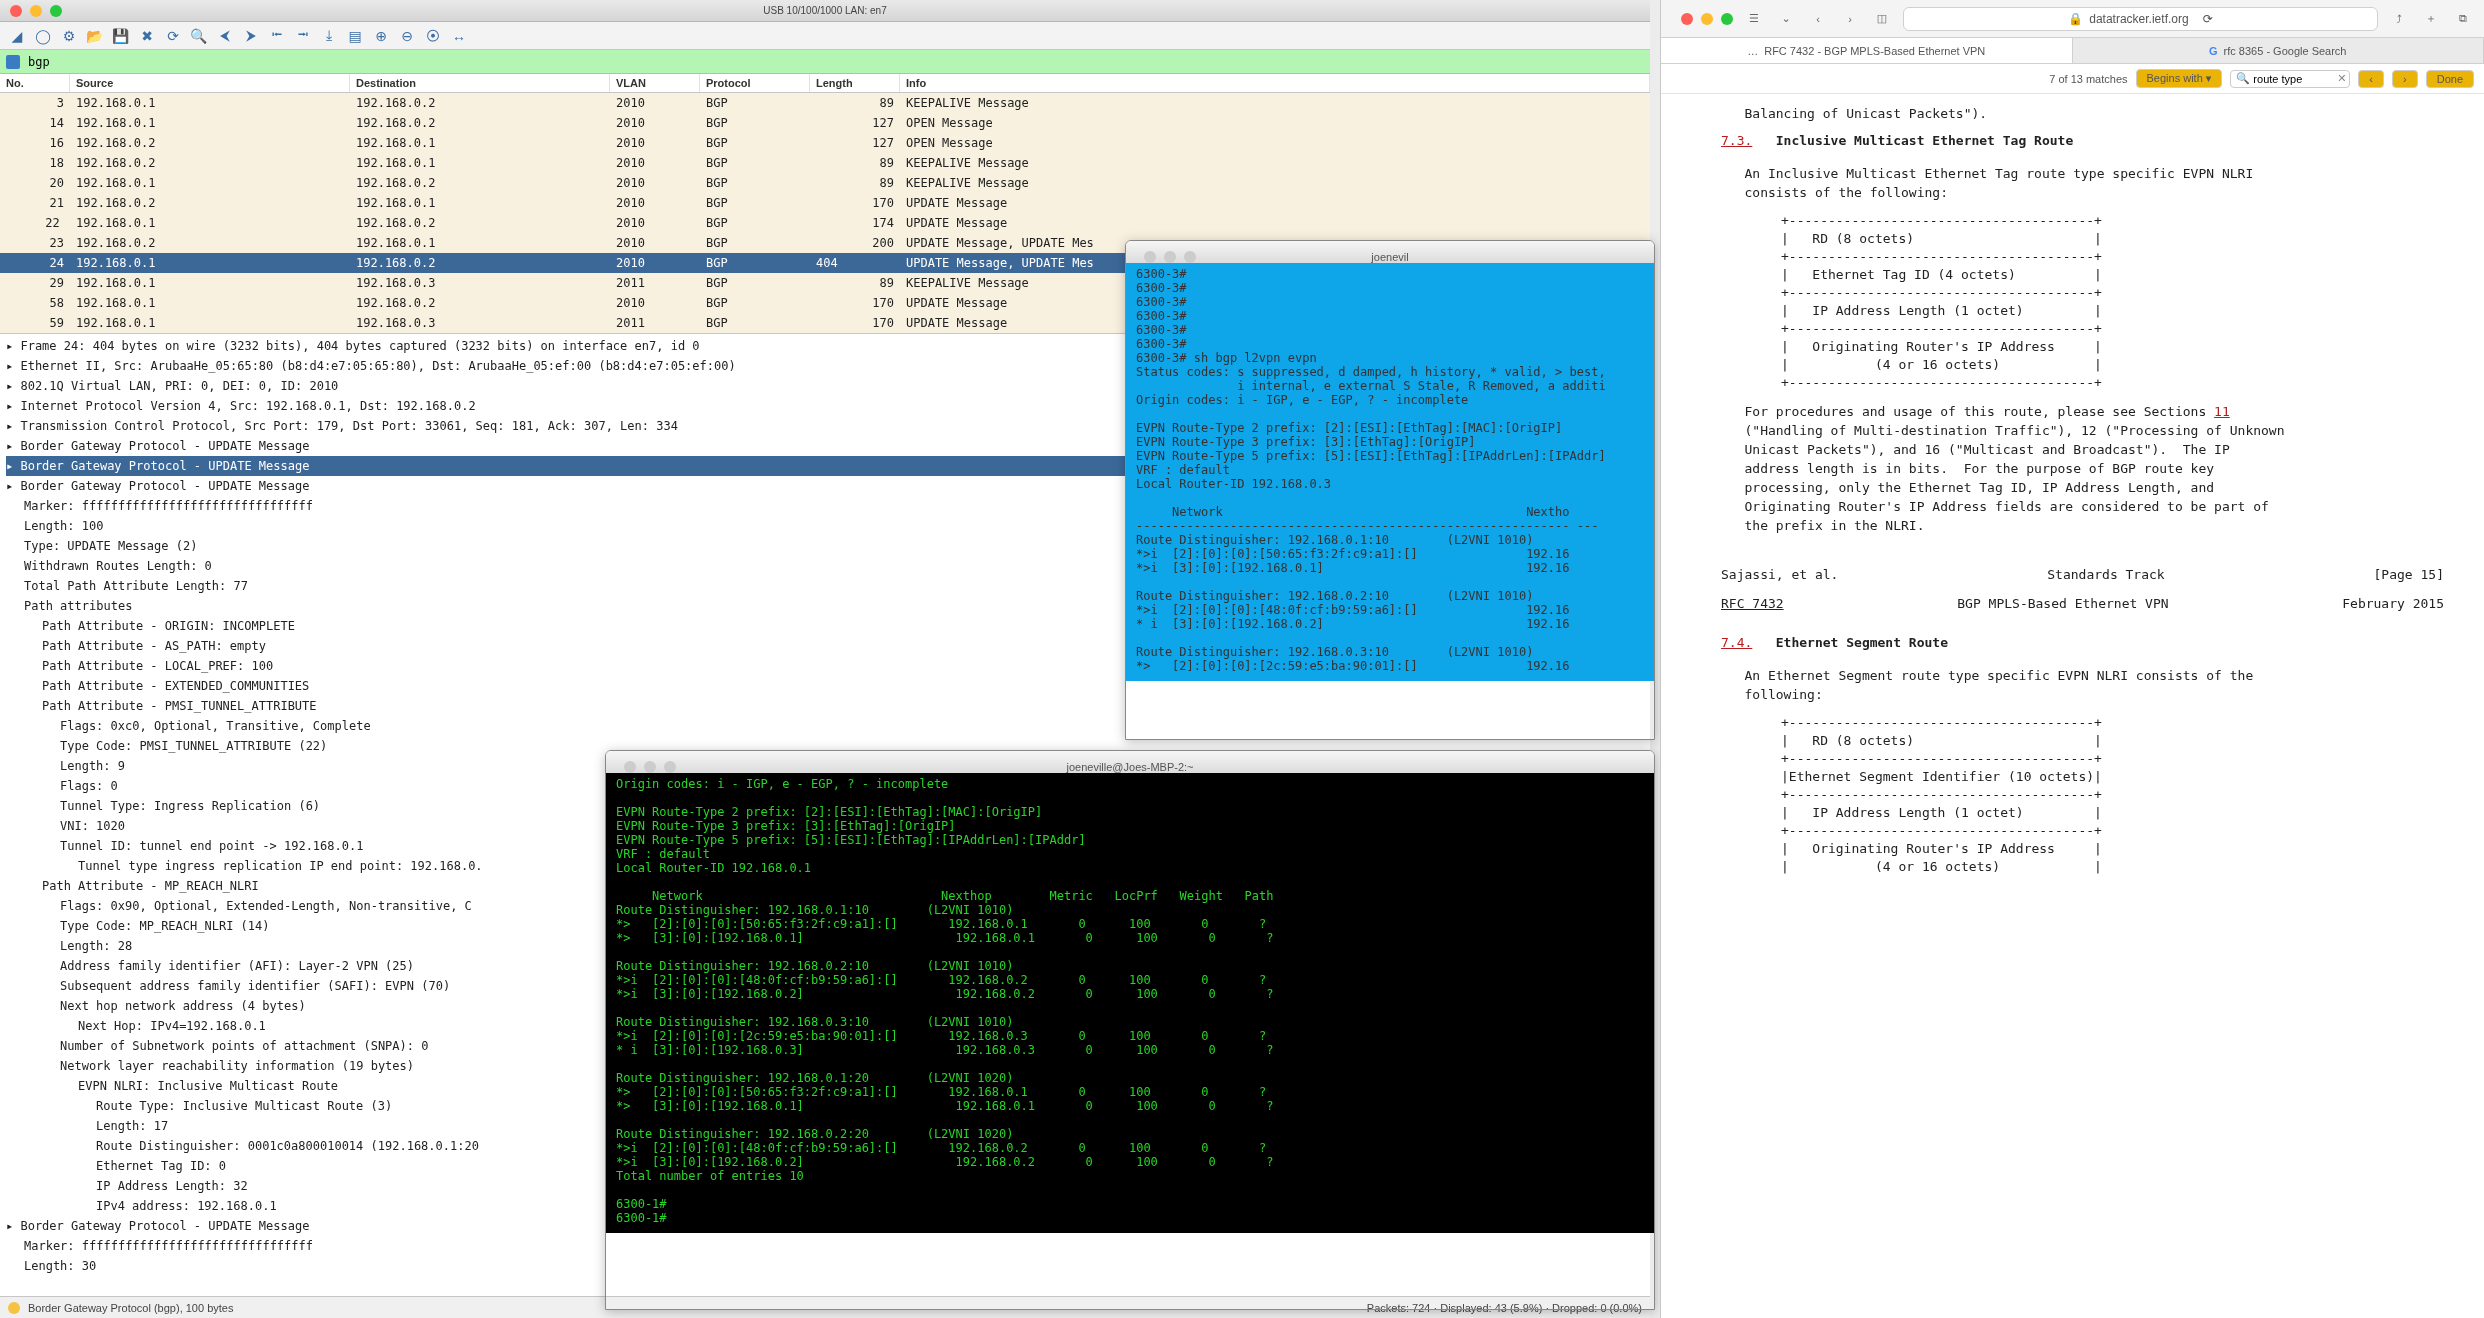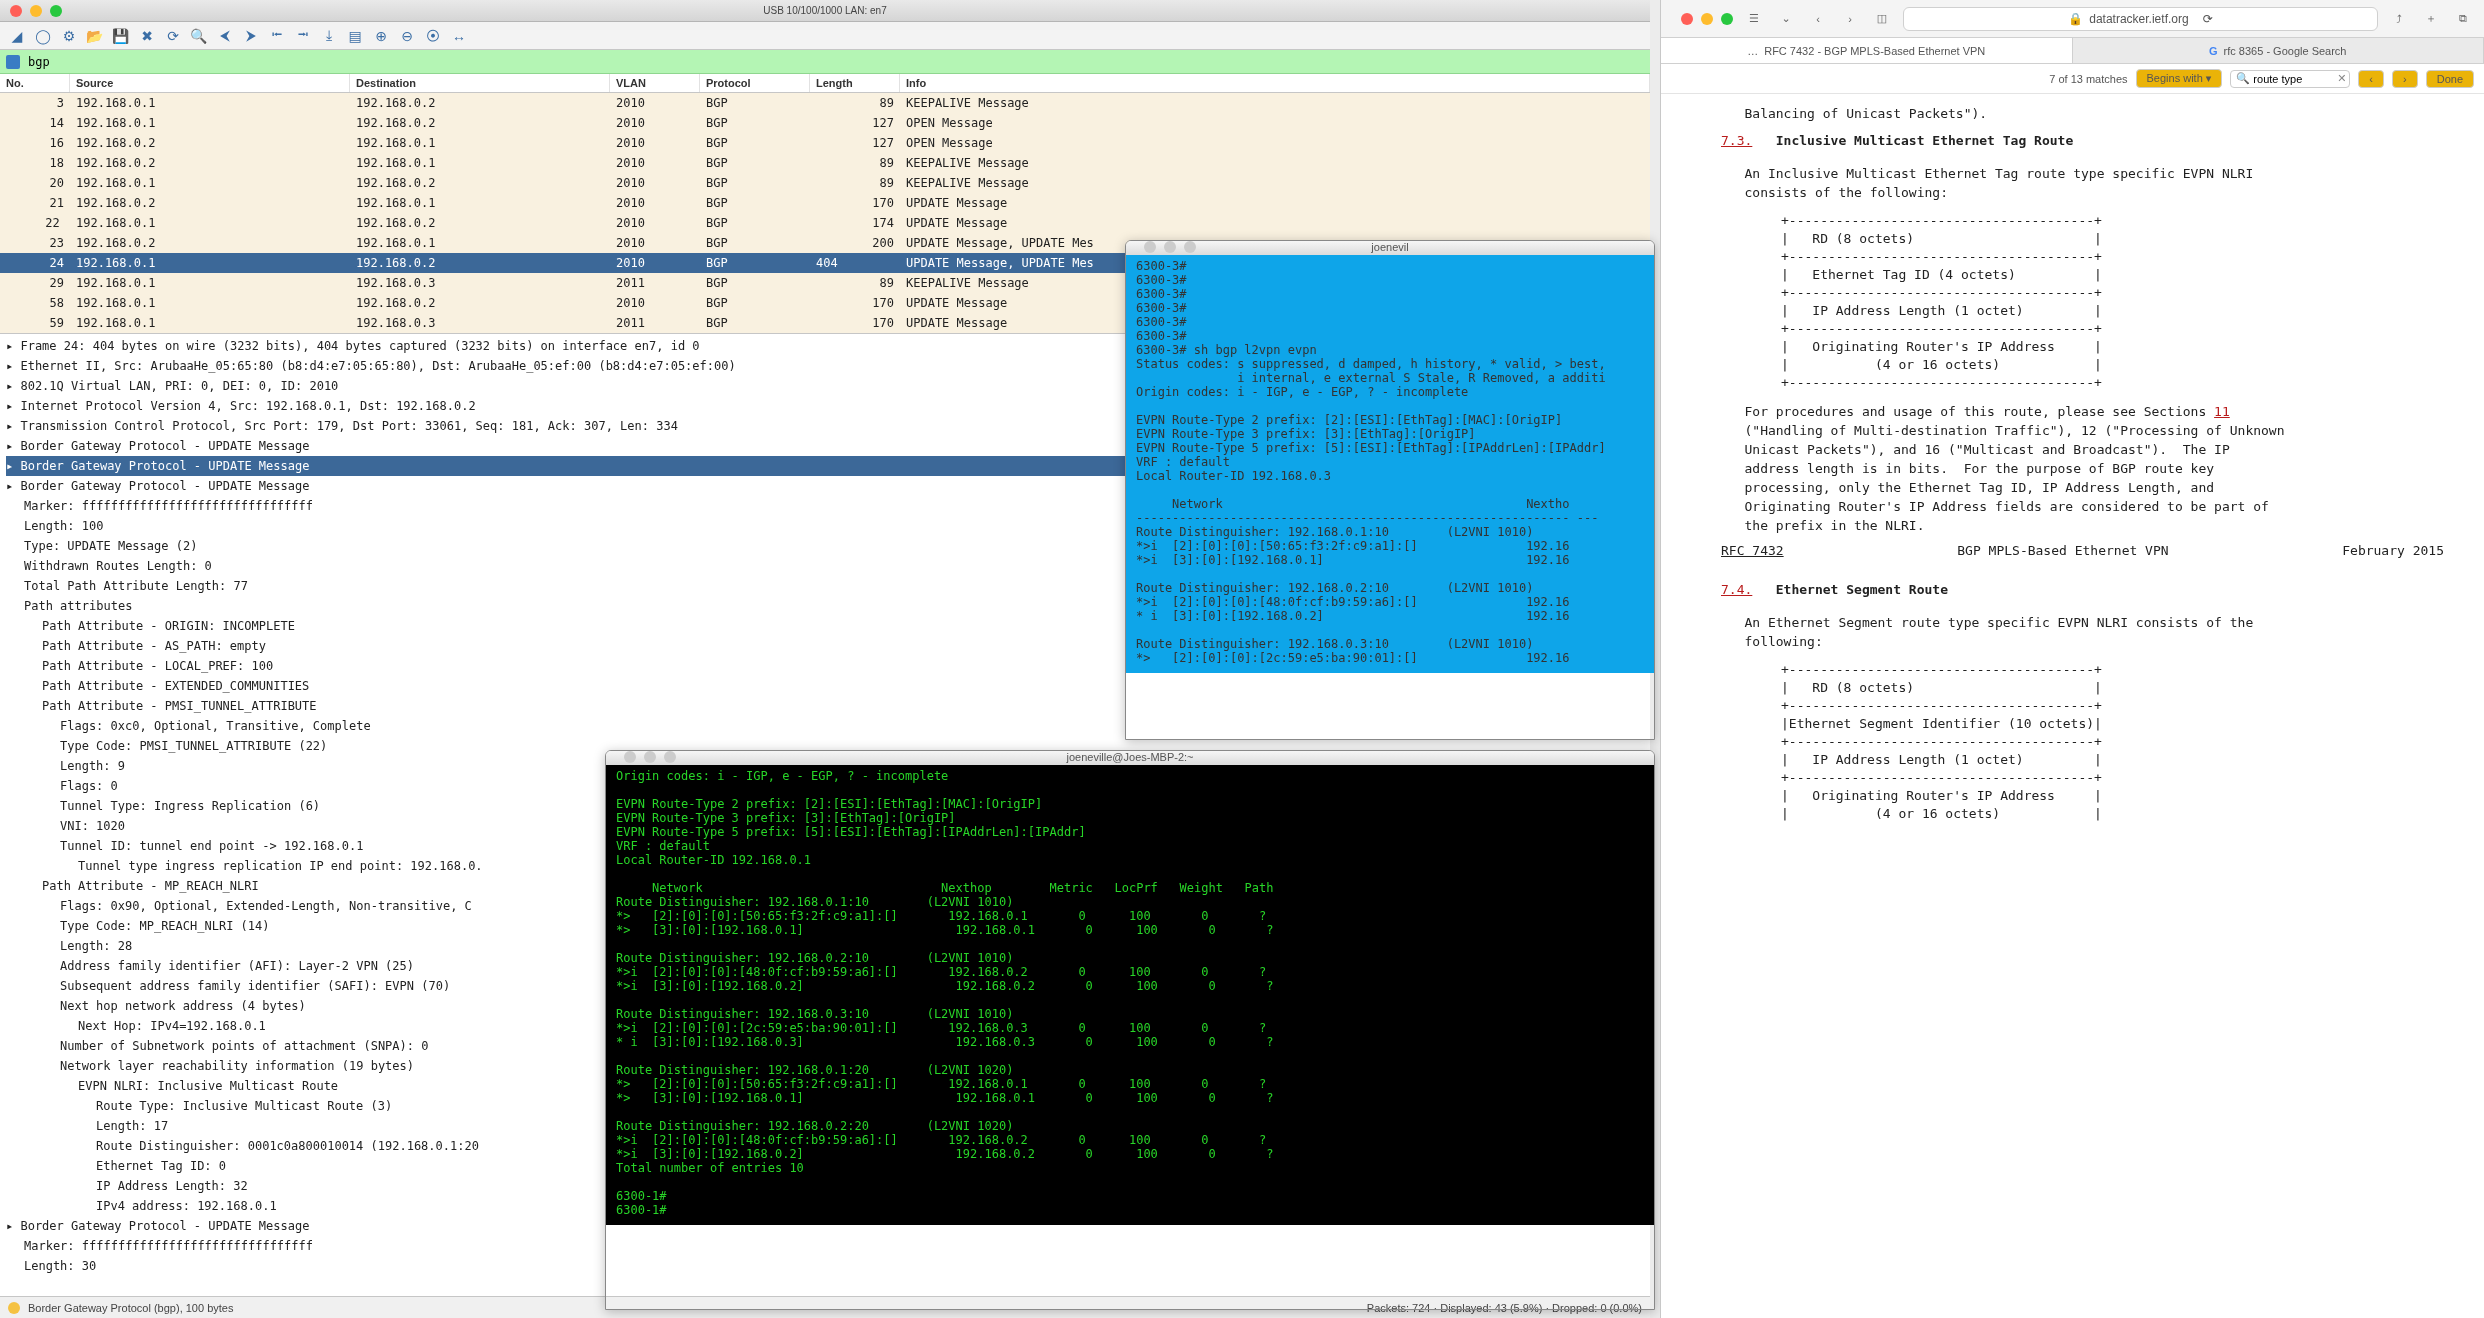--- a/index.html
+++ b/index.html
@@ -30,21 +30,21 @@
 .details .indent2 { padding-left:36px; }
 .details .indent3 { padding-left:54px; }
 .details .indent4 { padding-left:72px; }
 .details .indent5 { padding-left:90px; }
 .status { height:22px; border-top:1px solid #c6c6c6; background:#f0f0f0; display:flex; align-items:center; justify-content:space-between; padding:0 8px; font-size:11px; color:#444; }
 .status .left { display:flex; align-items:center; gap:8px; }
 .circle { width:12px; height:12px; border-radius:50%; background:#f5c242; }
 
 
 .term { position:absolute; border:1px solid #888; border-radius:6px 6px 0 0; overflow:hidden; box-shadow:0 2px 12px rgba(0,0,0,.25); }
-.term-title { height:14px; background:linear-gradient(#f6f6f6,#dcdcdc); display:flex; align-items:flex-start; justify-content:center; position:relative; font-size:11px; color:#555; }
+.term-title { height:22px; background:linear-gradient(#f6f6f6,#dcdcdc); display:flex; align-items:flex-end; justify-content:center; position:relative; font-size:11px; color:#555; }
 .term-title .traffic { position:absolute; left:8px; }
 .term-body { font-family:Menlo,monospace; font-size:12px; white-space:pre; padding:4px 10px 8px; overflow:hidden; }
 .term-white { background:#0ea5e9; color:#333; }
 .term-black { background:#000; color:#28d528; }
 
 
 .safari { position:absolute; left:1660px; top:0; width:824px; height:1318px; background:#fff; border-left:1px solid #c8c8c8; display:flex; flex-direction:column;}
 .sf-toolbar { height:38px; background:#f4f4f4; border-bottom:1px solid #d0d0d0; display:flex; align-items:center; gap:10px; padding:0 10px; }
 .sf-btn { width:22px; height:22px; display:flex; align-items:center; justify-content:center; color:#666; border-radius:4px; }
 .sf-address { flex:1; height:24px; background:#fff; border:1px solid #d0d0d0; border-radius:6px; display:flex; align-items:center; justify-content:center; gap:6px; font-size:12px; color:#555;}
@@ -422,20 +422,25 @@
 |   Originating Router's IP Address     |
 |           (4 or 16 octets)            |
 +---------------------------------------+</div>
     <div style="white-space:pre; margin-top:8px;"><span>   For procedures and usage of this route, please see Sections </span><span class="blue">11</span><span>
    ("Handling of Multi-destination Traffic"), 12 ("Processing of Unknown
    Unicast Packets"), and 16 ("Multicast and Broadcast").  The IP
    address length is in bits.  For the purpose of BGP route key
    processing, only the Ethernet Tag ID, IP Address Length, and
    Originating Router's IP Address fields are considered to be part of
    the prefix in the NLRI.</span></div>
+    <div class="footer-line">
+      <span>Sajassi, et al.</span>
+      <span>Standards Track</span>
+      <span>[Page 15]</span>
+    </div>
     <div class="ft2">
       <span class="u">RFC 7432</span>
       <span>BGP MPLS-Based Ethernet VPN</span>
       <span>February 2015</span>
     </div>
     <div class="h3">
       <span class="blue">7.4.</span>
       &nbsp;&nbsp;<b>Ethernet Segment Route</b>
     </div>
     <div style="white-space:pre; margin-top:14px;">   An Ethernet Segment route type specific EVPN NLRI consists of the

